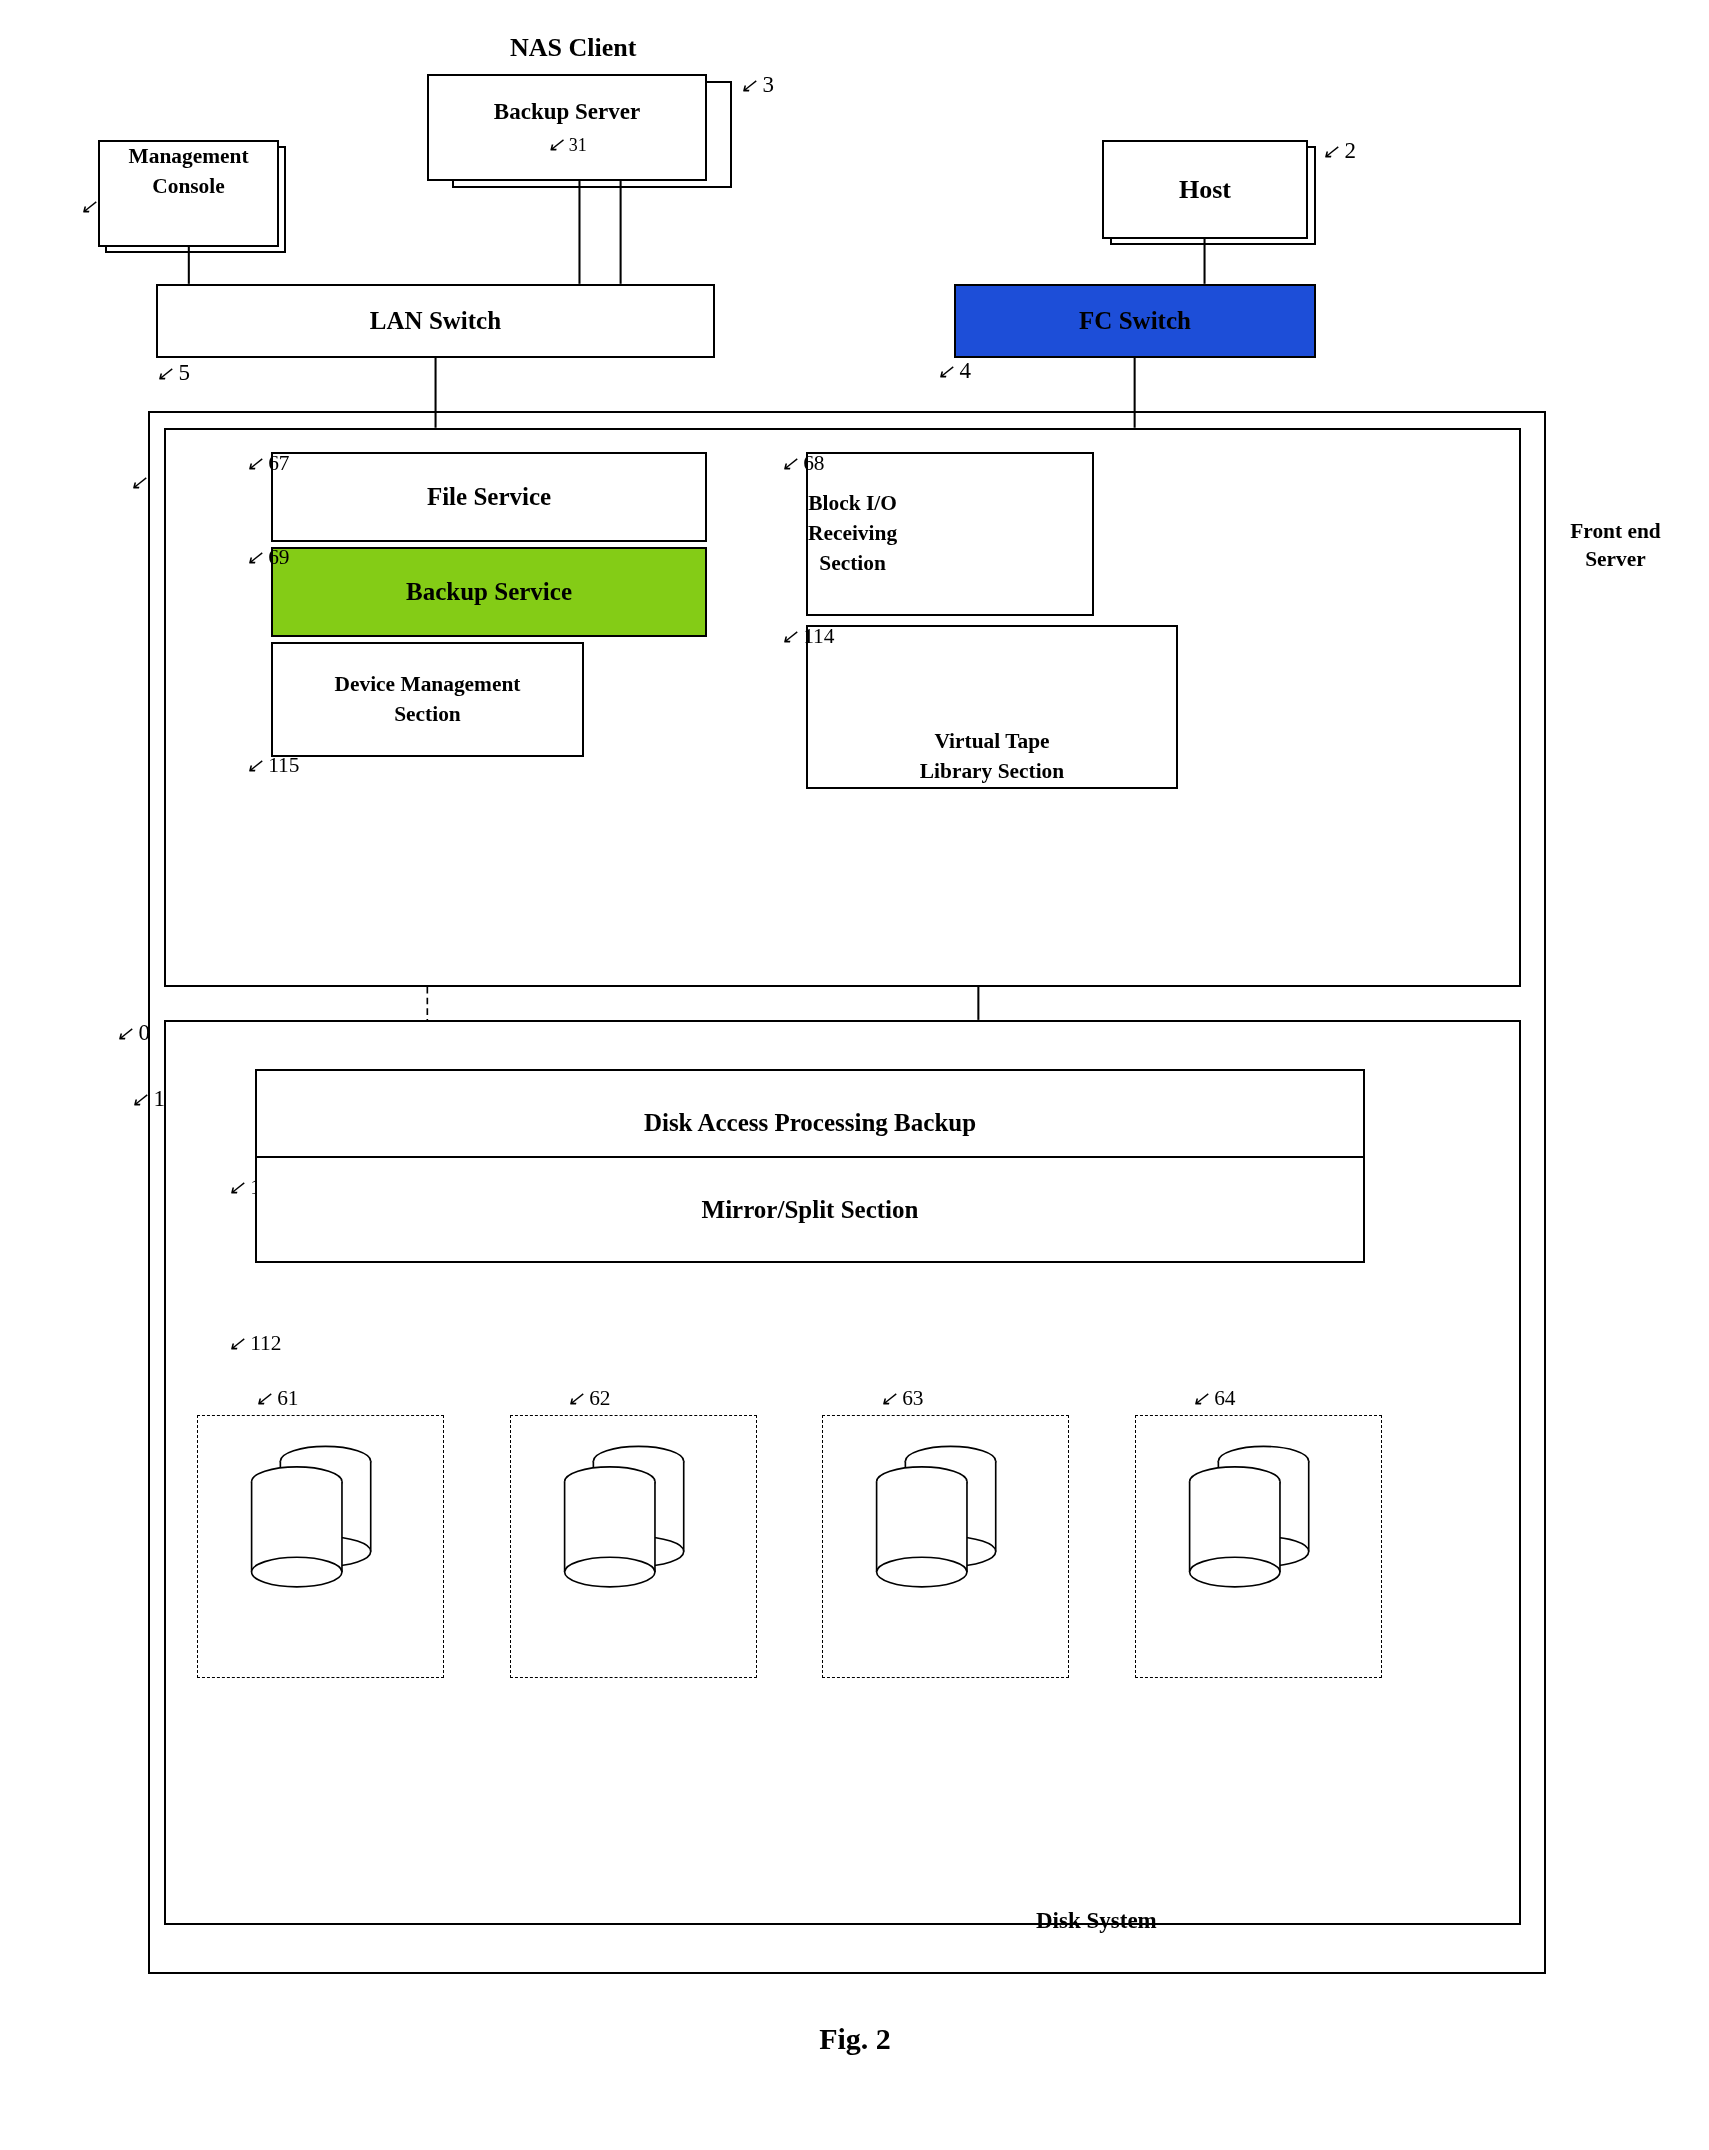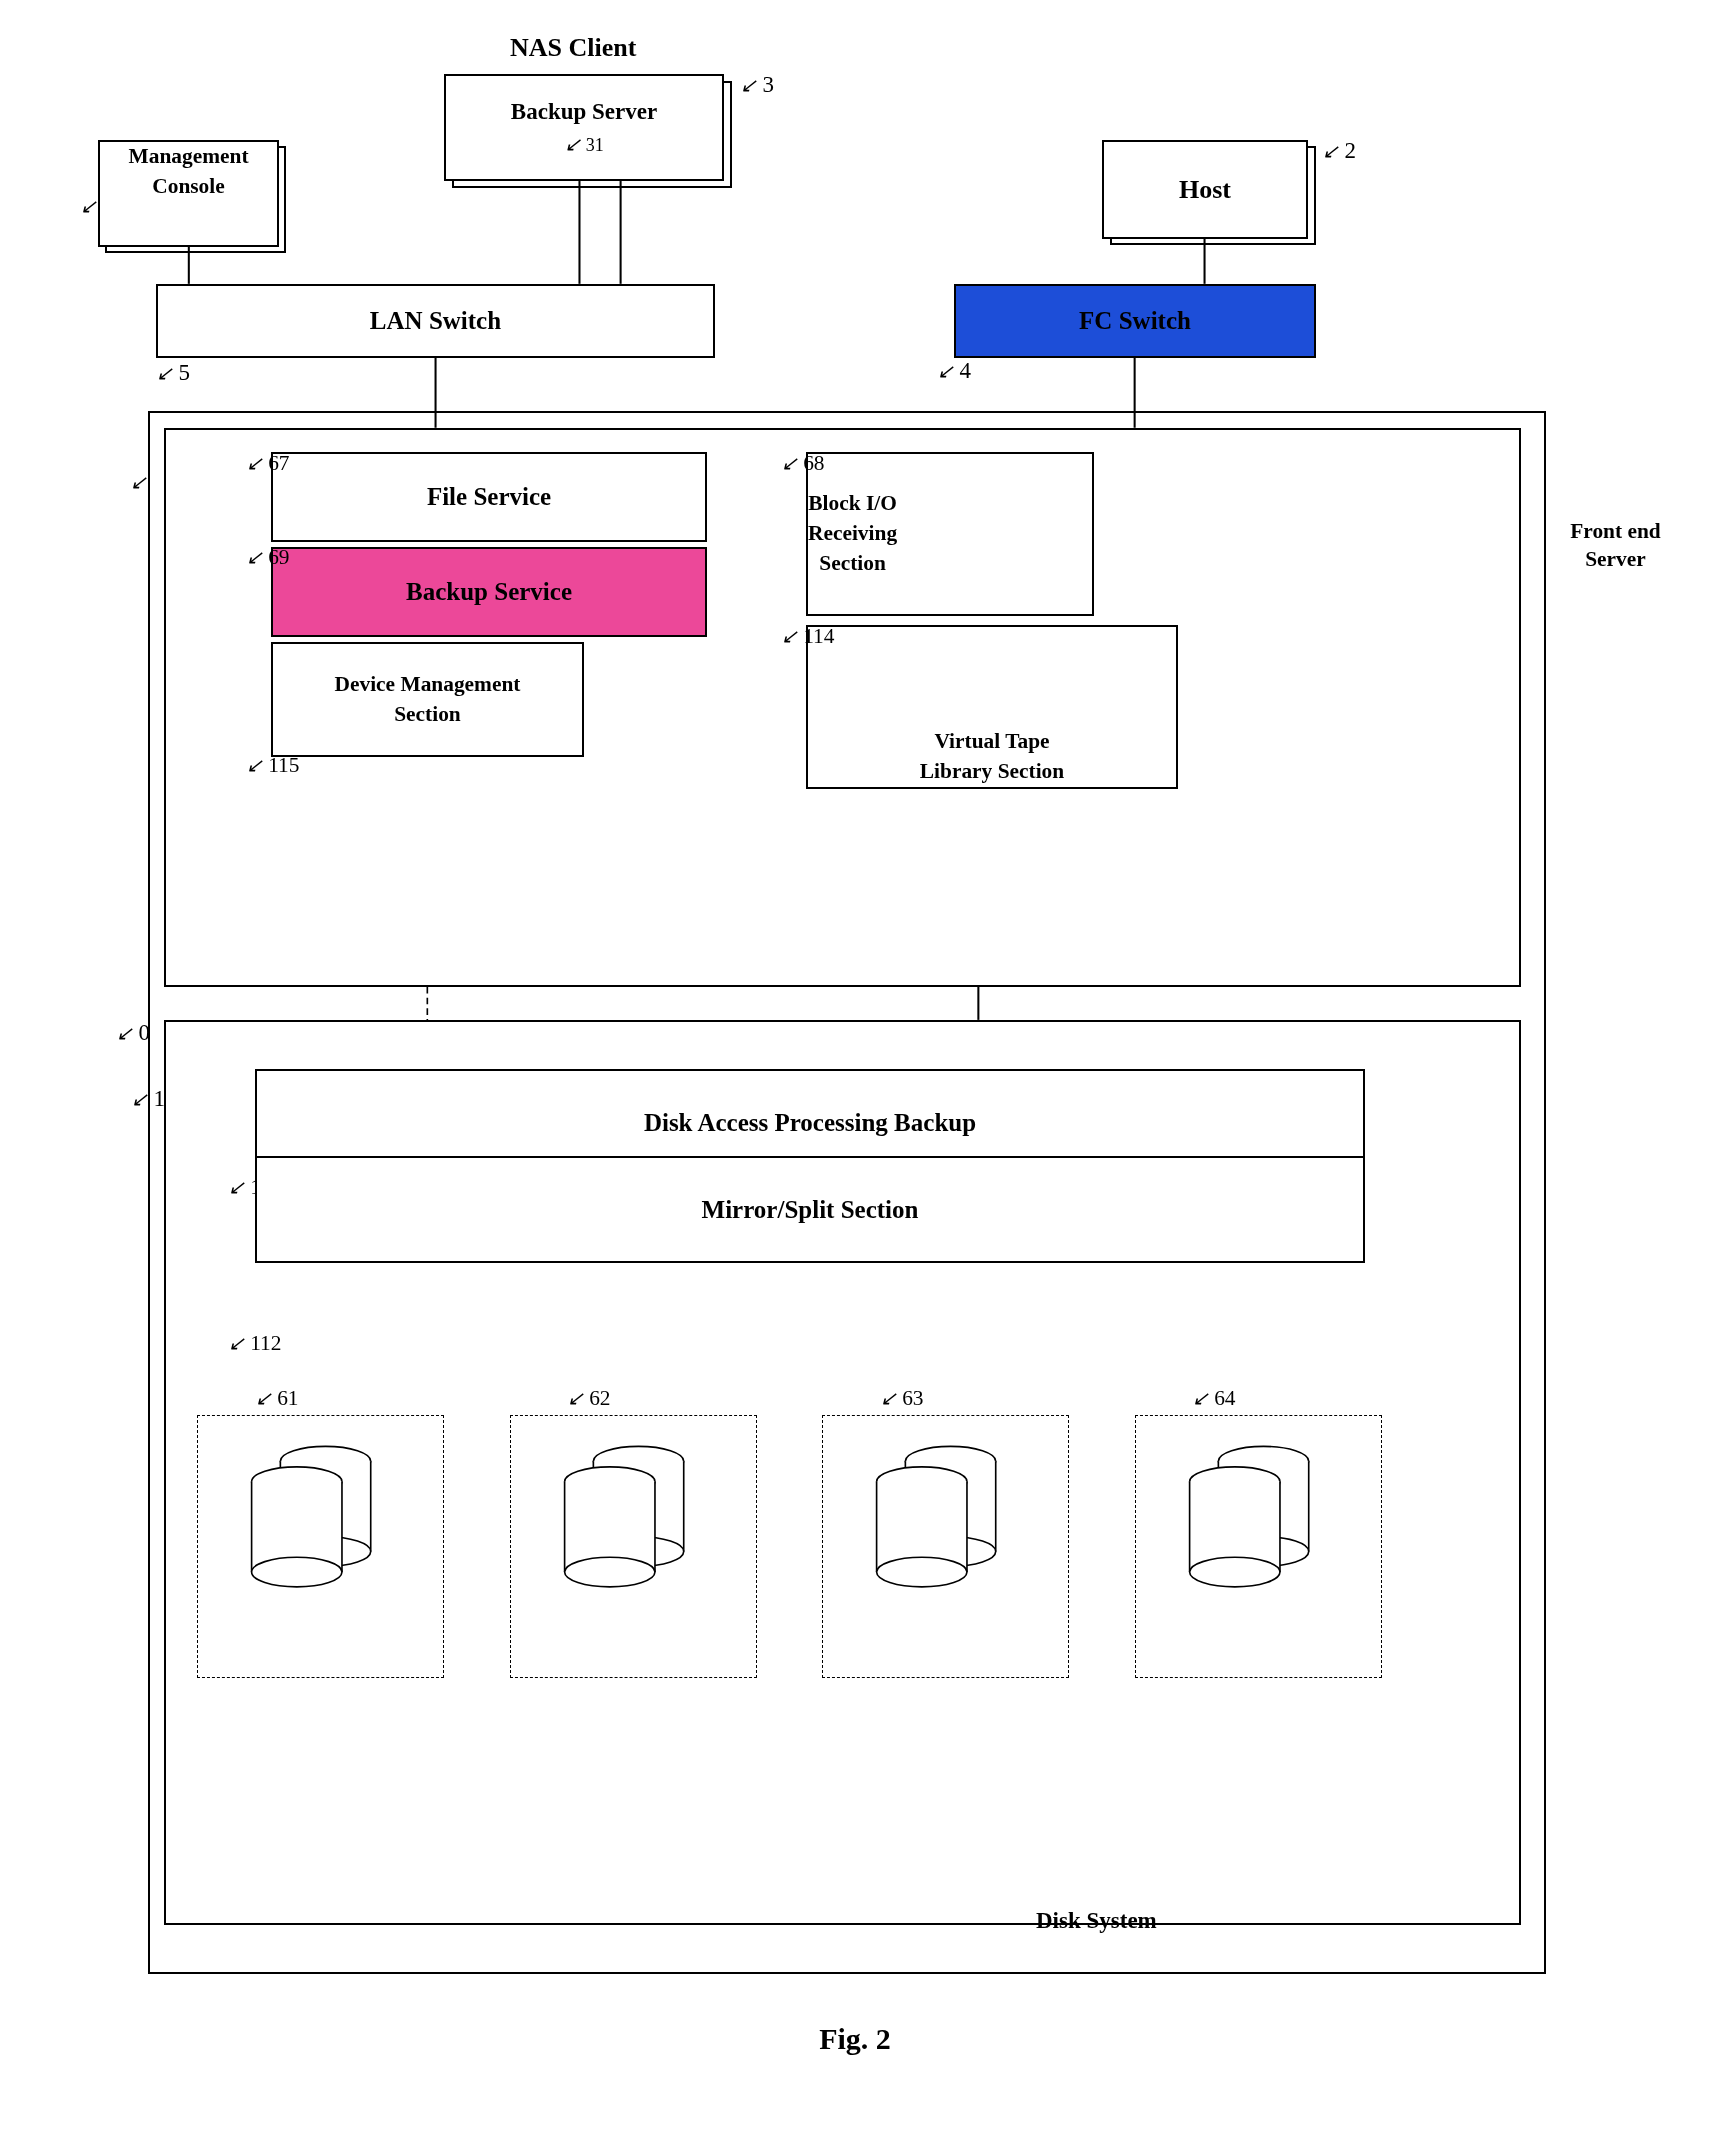--- a/index.html
+++ b/index.html
@@ -27,21 +27,21 @@
       left: 461px;
       font-size: 26px;
       font-weight: bold;
       text-align: center;
     }
 
     
     .backup-server-box {
       position: absolute;
       top: 41px;
-      left: 395px;
+      left: 378px;
       width: 280px;
       height: 107px;
       border: 2.5px solid #000;
       display: flex;
       align-items: center;
       justify-content: center;
       font-size: 23px;
       font-weight: bold;
       text-align: center;
       background: #fff;
@@ -267,21 +267,21 @@
       top: 514px;
       left: 222px;
       width: 436px;
       height: 90px;
       border: 2.5px solid #000;
       display: flex;
       align-items: center;
       justify-content: center;
       font-size: 25px;
       font-weight: bold;
-      background: #ec4899;
+      background: #84cc16;
       z-index: 3;
     }
 
     
     .ref-69 {
       position: absolute;
       top: 512px;
       left: 197px;
       font-size: 21.4px;
       z-index: 3;

